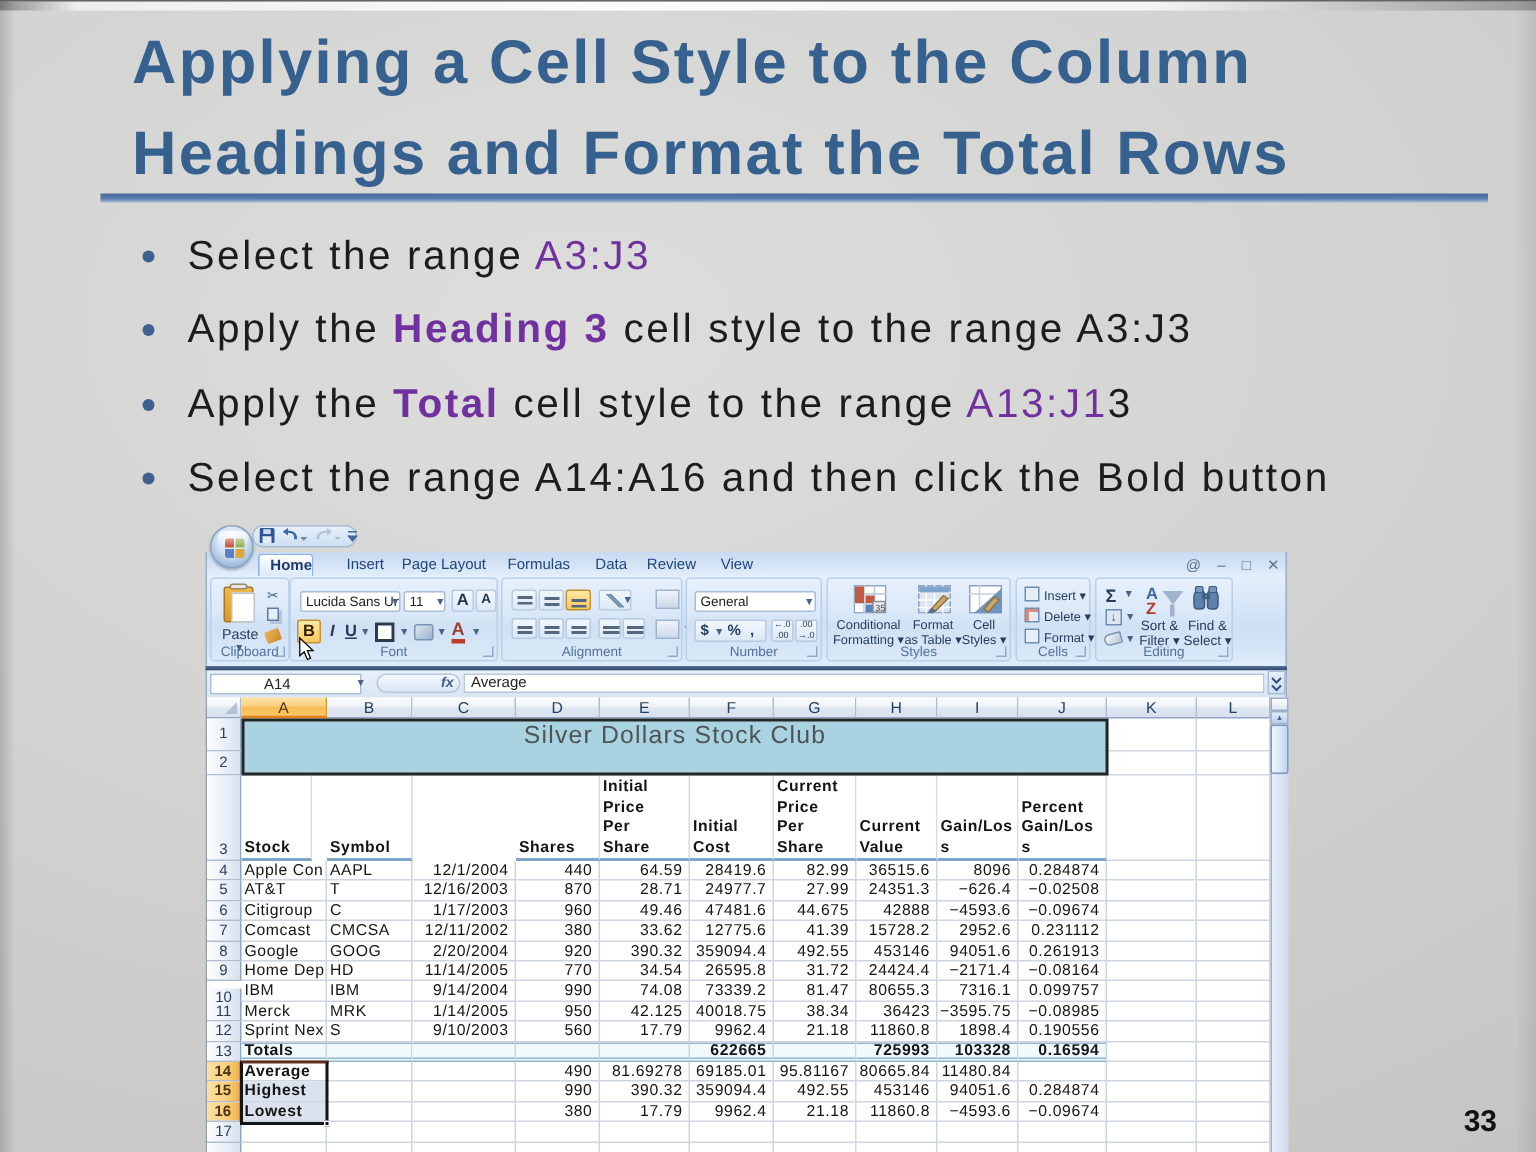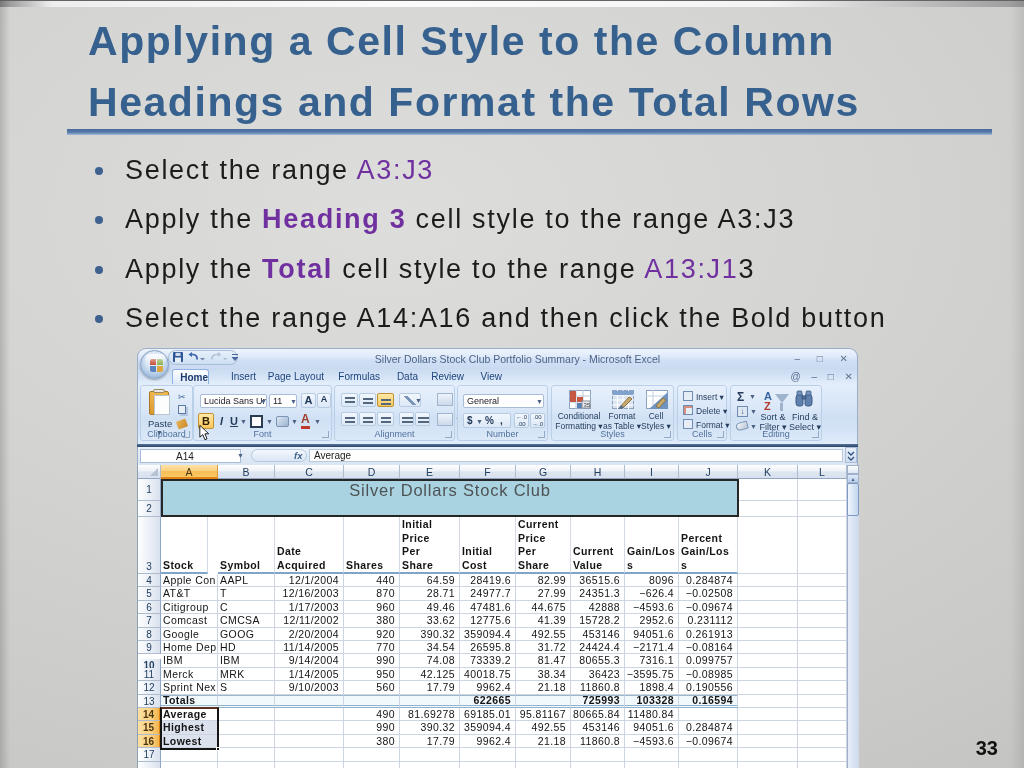--- a/index.html
+++ b/index.html
@@ -89,24 +89,20 @@
 <div id="gloss"></div>
 <div id="title">Applying a Cell Style to the Column<br>Headings and Format the Total Rows</div>
 <div id="rule"></div>
 <div class="bullet" style="top:155px">Select the range <span class="pp">A3:J3</span></div>
 <div class="bullet" style="top:204px">Apply the <span class="pp bb">Heading 3</span> cell style to the range A3:J3</div>
 <div class="bullet" style="top:254px">Apply the <span class="pp bb">Total</span> cell style to the range <span class="pp">A13:J1</span>3</div>
 <div class="bullet" style="top:303px">Select the range A14:A16 and then click the Bold button</div>
 <div id="pg">33</div>
 
 <div id="shot">
-  <div id="tbar">
-    <div id="ttxt">Silver Dollars Stock Club Portfolio Summary - Microsoft Excel</div>
-    <div id="wbtn">– □ ✕</div>
-  </div>
   <div id="qat"></div>
   <svg style="position:absolute;left:36px;top:4px;z-index:6" width="66" height="12" viewBox="0 0 66 12">
    <rect x="0" y="0" width="10" height="10" rx="1" fill="#2f5597"></rect>
    <rect x="2.5" y="0.8" width="5" height="3.2" fill="#cfdcee"></rect>
    <rect x="2" y="5.5" width="6" height="4.5" fill="#e8eef6"></rect>
    <path d="M21 3.2 Q16.5 3 16.8 7.5 L15 7.5 Q14.6 1.8 21 1.6 L21 0 L24.5 2.5 L21 5 Z" fill="#3f67ac" transform="scale(-1,1) translate(-40,0)"></path>
    <path d="M27 6 l2.5 2.5 l2.5 -2.5" fill="#6f87aa" stroke="none"></path>
    <path d="M38 3.2 Q43.5 3 43.2 7.5 L45 7.5 Q45.4 1.8 38 1.6 L38 0 L34.5 2.5 L38 5 Z" fill="#b6c4d8" transform="scale(-1,1) translate(-83,0)"></path>
    <path d="M50 6 l2 2 l2 -2" fill="#aab8cc" stroke="none"></path>
    <path d="M59 2.5 h6 M59 5 l3 3.5 l3 -3.5" stroke="#46669c" fill="#46669c" stroke-width="1"></path>
@@ -301,32 +297,31 @@
 <div class="ch" style="left:660px;top:0px;width:49px;height:14px">L</div>
 <div class="rhd" style="left:0;top:14px;width:23px;height:22px;line-height:22px;">1</div>
 <div class="rhd" style="left:0;top:36px;width:23px;height:16px;line-height:16px;">2</div>
 <div class="rhd" style="left:0;top:52px;width:23px;height:57px;line-height:100px;">3</div>
 <div class="rhd" style="left:0;top:109.0px;width:23px;height:13.4px;line-height:13.4px;">4</div>
 <div class="rhd" style="left:0;top:122.4px;width:23px;height:13.4px;line-height:13.4px;">5</div>
 <div class="rhd" style="left:0;top:135.8px;width:23px;height:13.4px;line-height:13.4px;">6</div>
 <div class="rhd" style="left:0;top:149.2px;width:23px;height:13.4px;line-height:13.4px;">7</div>
 <div class="rhd" style="left:0;top:162.6px;width:23px;height:13.4px;line-height:13.4px;">8</div>
 <div class="rhd" style="left:0;top:176.0px;width:23px;height:13.4px;line-height:13.4px;">9</div>
-<div class="rhd" style="left:0;top:194px;width:23px;height:13.4px;line-height:13.4px;font-weight:bold;">10</div>
+<div class="rhd" style="left:0;top:194px;width:23px;height:13.4px;line-height:13.4px;">10</div>
 <div class="rhd" style="left:0;top:202.8px;width:23px;height:13.4px;line-height:13.4px;">11</div>
 <div class="rhd" style="left:0;top:216.2px;width:23px;height:13.4px;line-height:13.4px;">12</div>
 <div class="rhd" style="left:0;top:229.60000000000002px;width:23px;height:13.4px;line-height:13.4px;">13</div>
 <div class="rhd sel" style="left:0;top:243.0px;width:23px;height:13.4px;line-height:13.4px;">14</div>
 <div class="rhd sel" style="left:0;top:256.4px;width:23px;height:13.4px;line-height:13.4px;">15</div>
 <div class="rhd sel" style="left:0;top:269.8px;width:23px;height:13.4px;line-height:13.4px;">16</div>
 <div class="rhd" style="left:0;top:283.20000000000005px;width:23px;height:13.4px;line-height:13.4px;">17</div>
 <div class="rhd" style="left:0;top:296.6px;width:23px;height:13.4px;line-height:13.4px;"></div>
 <div class="c h3c" style="left:23px;top:52px;width:47px;height:57px">Stock</div>
 <div class="c h3c" style="left:80px;top:52px;width:57px;height:57px">Symbol</div>
-<div class="c h3c" style="left:137px;top:52px;width:69px;height:57px">Date<br>Acquired</div>
 <div class="c h3c" style="left:206px;top:52px;width:56px;height:57px">Shares</div>
 <div class="c h3c" style="left:262px;top:52px;width:60px;height:57px">Initial<br>Price<br>Per<br>Share</div>
 <div class="c h3c" style="left:322px;top:52px;width:56px;height:57px">Initial<br>Cost</div>
 <div class="c h3c" style="left:378px;top:52px;width:55px;height:57px">Current<br>Price<br>Per<br>Share</div>
 <div class="c h3c" style="left:433px;top:52px;width:54px;height:57px">Current<br>Value</div>
 <div class="c h3c" style="left:487px;top:52px;width:54px;height:57px">Gain/Los<br>s</div>
 <div class="c h3c" style="left:541px;top:52px;width:59px;height:57px">Percent<br>Gain/Los<br>s</div>
 <div class="c tl" style="left:23px;top:109.0px;width:57px;height:13.4px">Apple Con</div>
 <div class="c tl" style="left:80px;top:109.0px;width:57px;height:13.4px">AAPL</div>
 <div class="c " style="left:137px;top:109.0px;width:69px;height:13.4px">12/1/2004</div>

